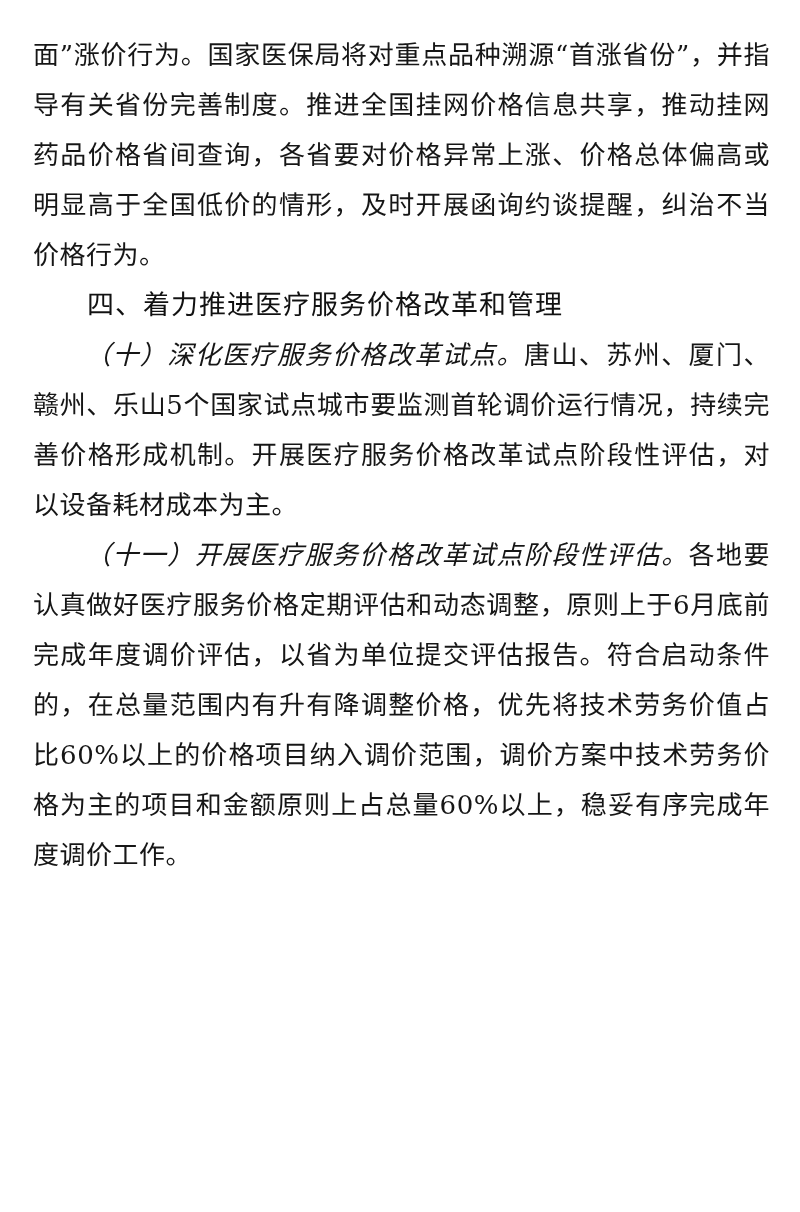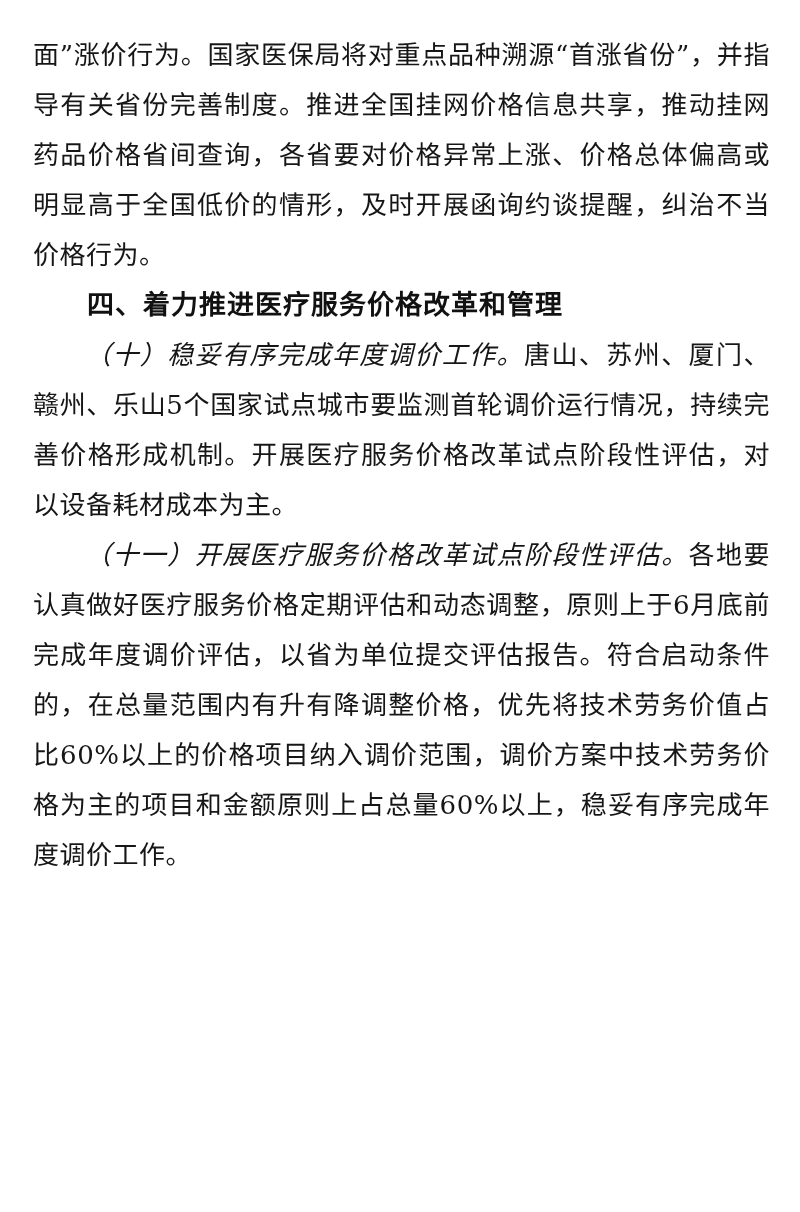--- a/index.html
+++ b/index.html
@@ -30,21 +30,21 @@
     text-justify: inter-character;
     text-indent: 2em;
     letter-spacing: 0.5px;
   }
   .para.continuation {
     text-indent: 0;
   }
   .heading {
     margin: 0;
     font-family: "DejaVu Sans", "Liberation Sans", sans-serif;
-    font-weight: 700;
+    font-weight: 400;
     font-size: 27px;
     line-height: 50px;
     text-indent: 2em;
     letter-spacing: 1px;
     color: #111111;
   }
   .lead {
     
     font-style: italic;
   }
@@ -73,21 +73,21 @@
 </head>
 <body>
 
 <div class="page">
   <div class="content">
 
     <p class="para continuation">面”涨价行为。国家医保局将对重点品种溯源“首涨省份”，并指导有关省份完善制度。推进全国挂网价格信息共享，推动挂网药品价格省间查询，各省要对价格异常上涨、价格总体偏高或明显高于全国低价的情形，及时开展函询约谈提醒，纠治不当价格行为。</p>
 
     <h2 class="heading">四、着力推进医疗服务价格改革和管理</h2>
 
-    <p class="para"><span class="lead">（十）稳妥有序完成年度调价工作。</span><span>唐山、苏州、厦门、赣州、乐山5个国家试点城市要监测首轮调价运行情况，持续完善价格形成机制。开展医疗服务价格改革试点阶段性评估，对以设备耗材成本为主。</span></p>
+    <p class="para"><span class="lead">（十）深化医疗服务价格改革试点。</span><span>唐山、苏州、厦门、赣州、乐山5个国家试点城市要监测首轮调价运行情况，持续完善价格形成机制。开展医疗服务价格改革试点阶段性评估，对以设备耗材成本为主。</span></p>
 
     <p class="para"><span class="lead">（十一）开展医疗服务价格改革试点阶段性评估。</span><span>各地要认真做好医疗服务价格定期评估和动态调整，原则上于6月底前完成年度调价评估，以省为单位提交评估报告。符合启动条件的，在总量范围内有升有降调整价格，优先将技术劳务价值占比60%以上的价格项目纳入调价范围，调价方案中技术劳务价格为主的项目和金额原则上占总量60%以上，稳妥有序完成年度调价工作。</span></p>
 
 
   </div>
 
   <div class="footer">
     <span class="dash">—</span>
     <span class="page-num">5</span>
     <span class="dash">—</span>

